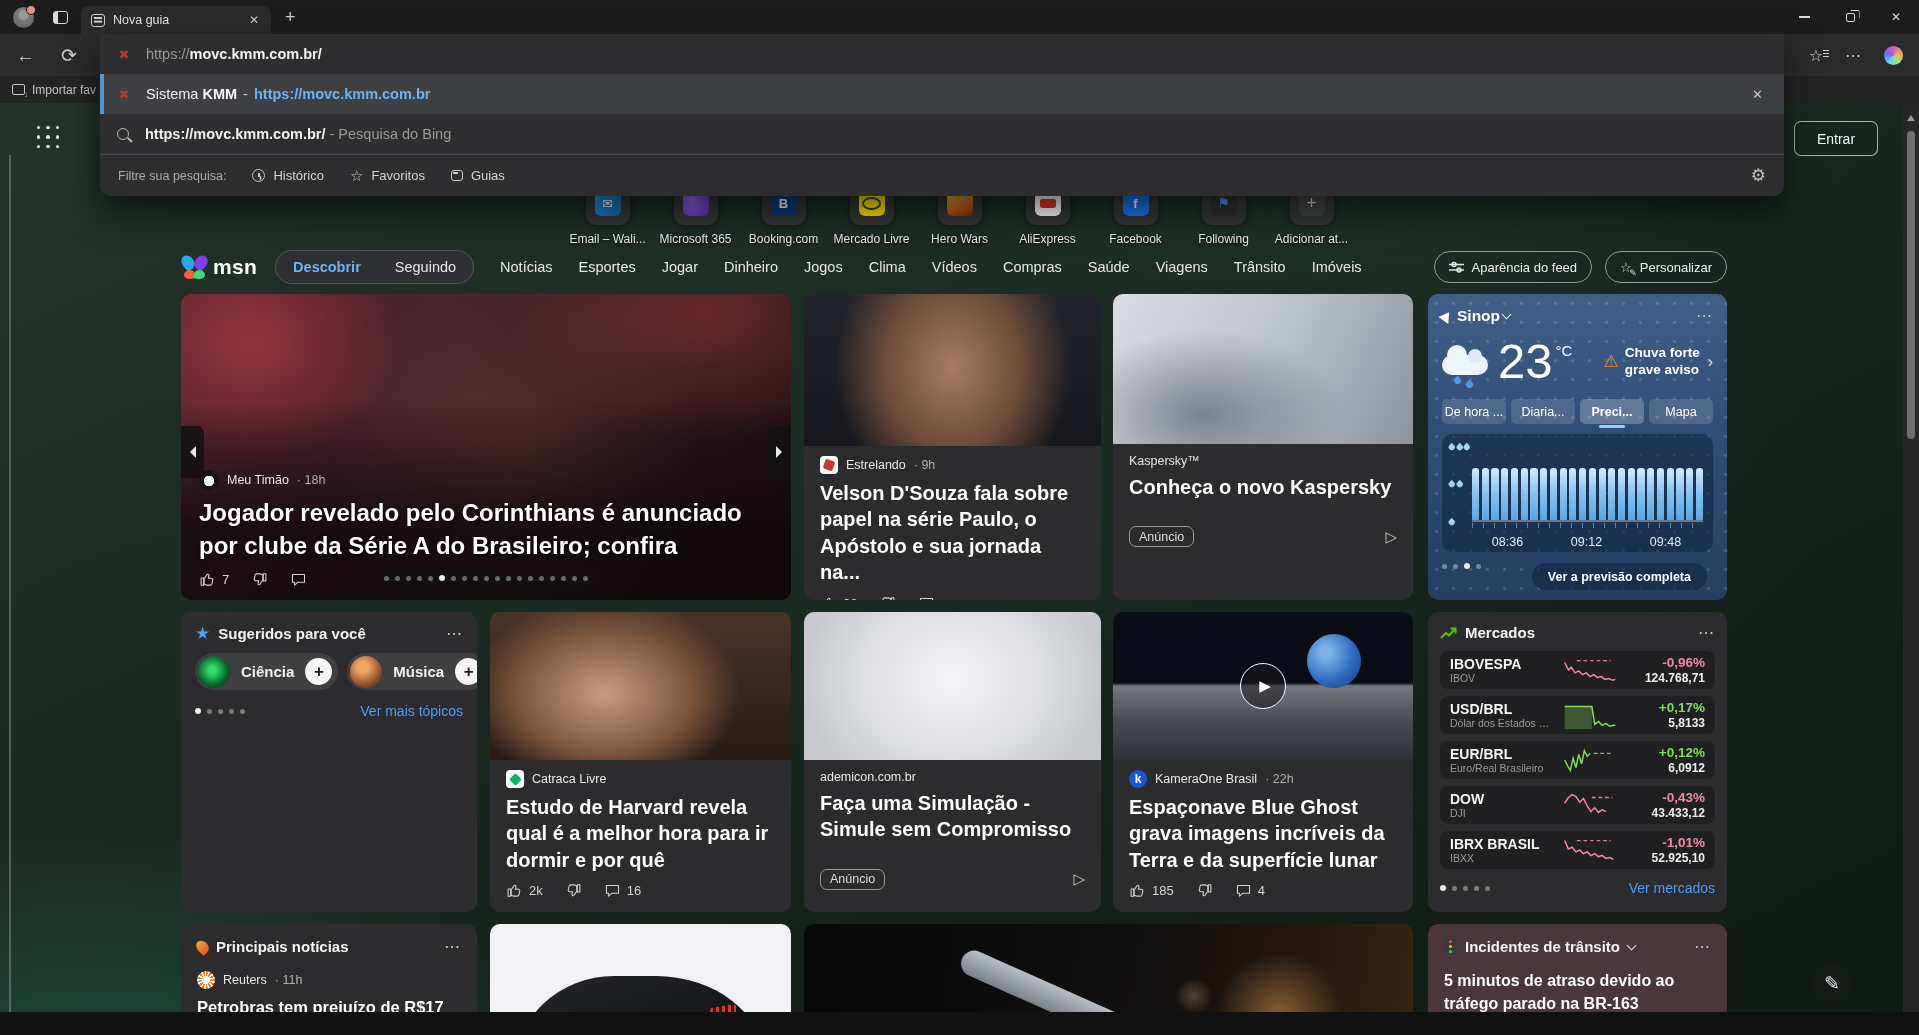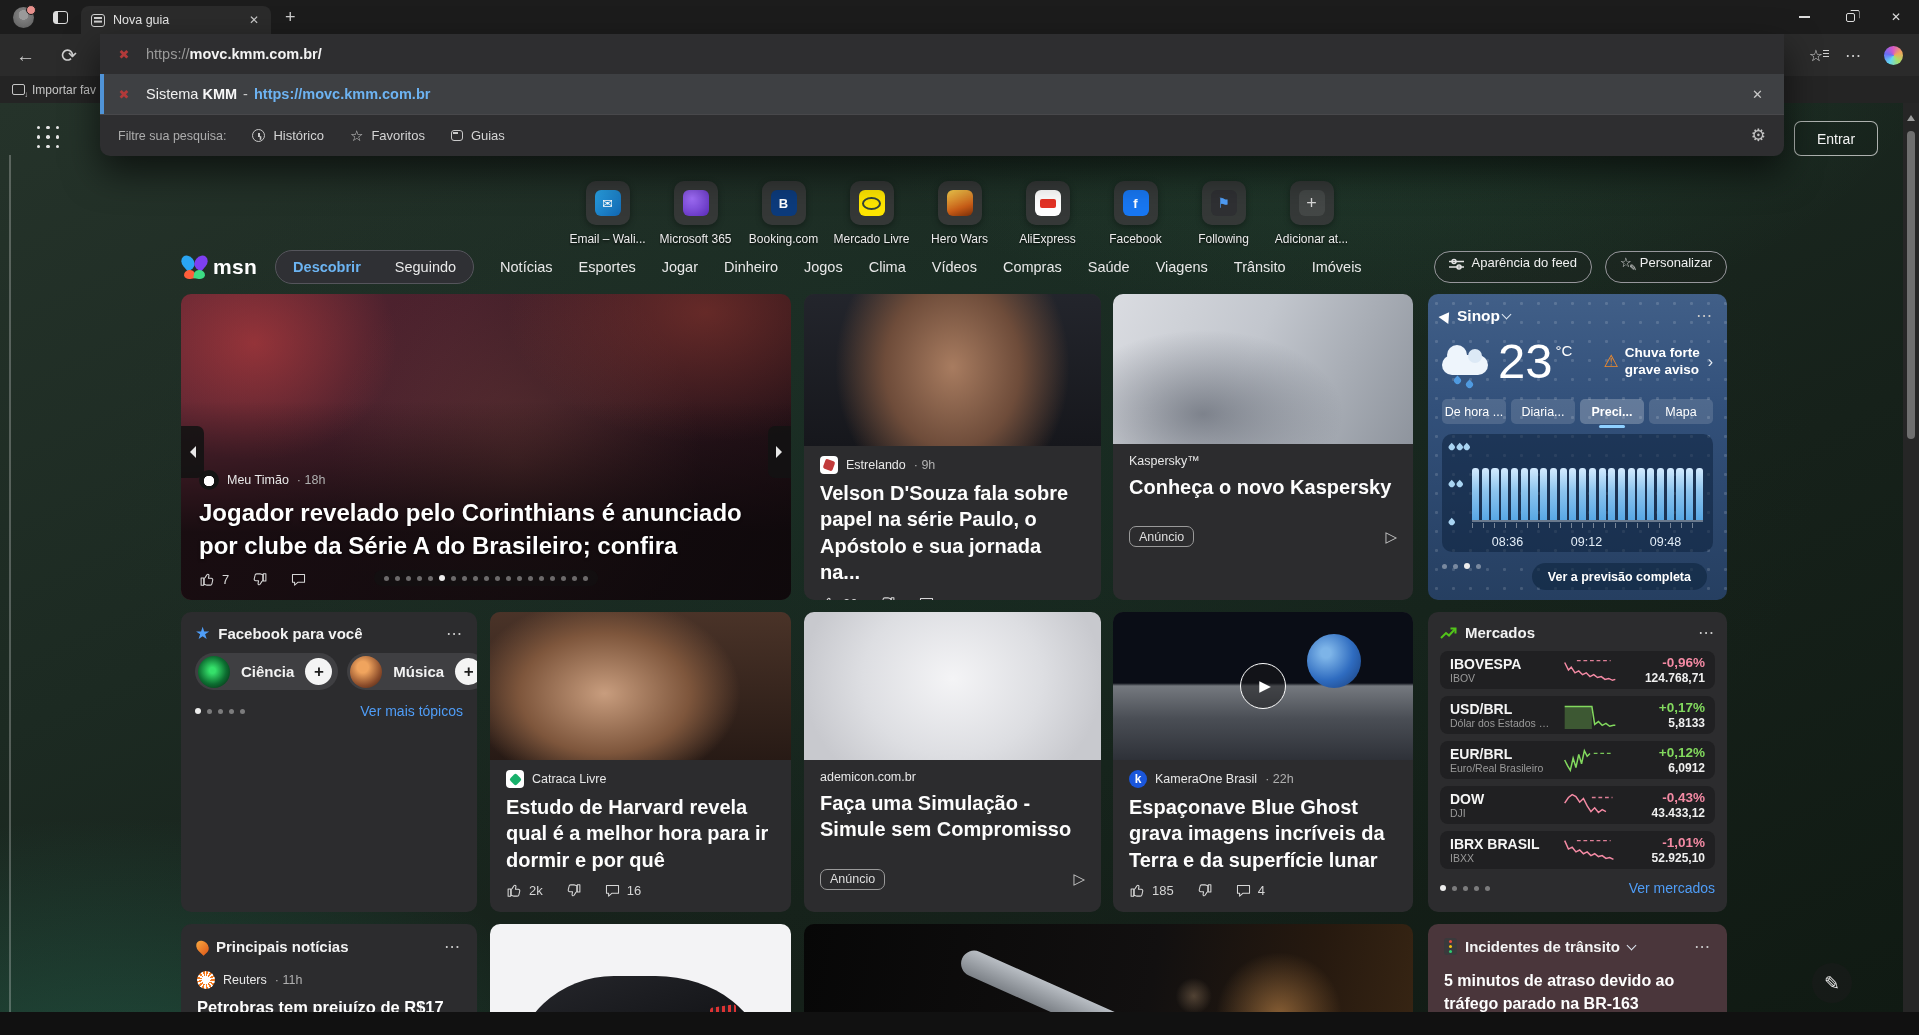--- a/index.html
+++ b/index.html
@@ -100,21 +100,21 @@
   .bfly .b2{right:1px;top:0;background:#7e3ff2;transform:rotate(40deg) scaleX(-1)}
   .bfly .b3{left:4px;bottom:-1px;width:9px;height:11px;background:#ff5e3a;transform:rotate(-100deg)}
   .bfly .b4{right:4px;bottom:-1px;width:9px;height:11px;background:#3ddc84;transform:rotate(100deg) scaleX(-1)}
   .msn-word{color:#fff;font-size:21px;font-weight:700;margin-left:5px;letter-spacing:.3px}
   .feedpill{margin-left:18px;height:34px;border:1px solid #55555c;background:rgba(49,49,54,.9);border-radius:18px;display:flex;align-items:center}
   .fp-tab{padding:0 17px;font-size:14.5px;color:#e8e8e8}
   .fp-tab.on{color:#6cb4f2;font-weight:700}
   .mnav{display:flex;gap:26px;margin-left:26px}
   .mnav a{color:#e8e8e8;font-size:14.5px;text-decoration:none;white-space:nowrap}
   .mact{margin-left:auto;display:flex;gap:13px}
-  .mbtn{height:32px;border:1px solid #97979c;border-radius:17px;display:flex;align-items:flex-end;gap:8px;padding:12px 14px;color:#f0f0f0;font-size:13px;background:rgba(30,30,30,.25)}
+  .mbtn{height:32px;border:1px solid #97979c;border-radius:17px;display:flex;align-items:center;gap:8px;padding:0 14px;color:#f0f0f0;font-size:13px;background:rgba(30,30,30,.25)}
   .sl{stroke:#e3e3e3;fill:none;stroke-width:1.5}
   .pz{font-size:13px;color:#e3e3e3;position:relative}
   .pz::after{content:"\270E";position:absolute;right:-5px;bottom:-3px;font-size:9px}
 
   
   .card{position:absolute;border-radius:10px;background:#2c2c2e;overflow:hidden;color:#fff}
   .cimg{height:152px;position:relative}
   .cbody{padding:10px 16px 12px}
   .srcrow{display:flex;align-items:center;gap:8px;font-size:12.5px;color:#e8e8e8}
   .srcrow .time{color:#b0b0b0}
@@ -609,21 +609,21 @@
             <i class="on"></i>
             <i></i>
           </span>
         <span class="w-cta">Ver a previsão completa</span>
       </div>
     </div>
 
     <div class="card" id="topics">
       <div class="whead">
         <span class="bluestar">★</span>
-        <span class="wtitle">Facebook para você</span>
+        <span class="wtitle">Sugeridos para você</span>
         <span class="morebtn">⋯</span>
       </div>
       <div class="t-rows">
         <div class="t-row">
             <span class="t-img t0"></span>
             <span class="t-label">Ciência</span>
             <span class="t-add">+</span>
           </div>
         <div class="t-row">
             <span class="t-img t1"></span>
@@ -877,20 +877,24 @@
 
   <div class="omni">
     <div class="orow">
       <span class="kmm-ico">✖</span>
       <span><span class="u-pre">https://</span><span class="u-host">movc.kmm.com.br</span><span class="u-sl">/</span></span>
     </div>
     <div class="orow sel">
       <span class="kmm-ico">✖</span>
       <span><span class="s-pre">Sistema </span><span class="s-b">KMM</span><span class="s-sep"> - </span><span class="s-url">https://movc.kmm.com.br</span></span>
       <span class="sug-x">✕</span>
+    </div>
+    <div class="orow">
+      <span class="mag"></span>
+      <span><span class="q-main">https://movc.kmm.com.br/</span><span class="q-hint"> - Pesquisa do Bing</span></span>
     </div>
     <div class="odiv"></div>
     <div class="filters">
       <span class="f-label">Filtre sua pesquisa:</span>
       <span class="chip">
           <span class="ck"></span>
           <span>Histórico</span>
         </span>
       <span class="chip">
           <span class="cs">☆</span>

